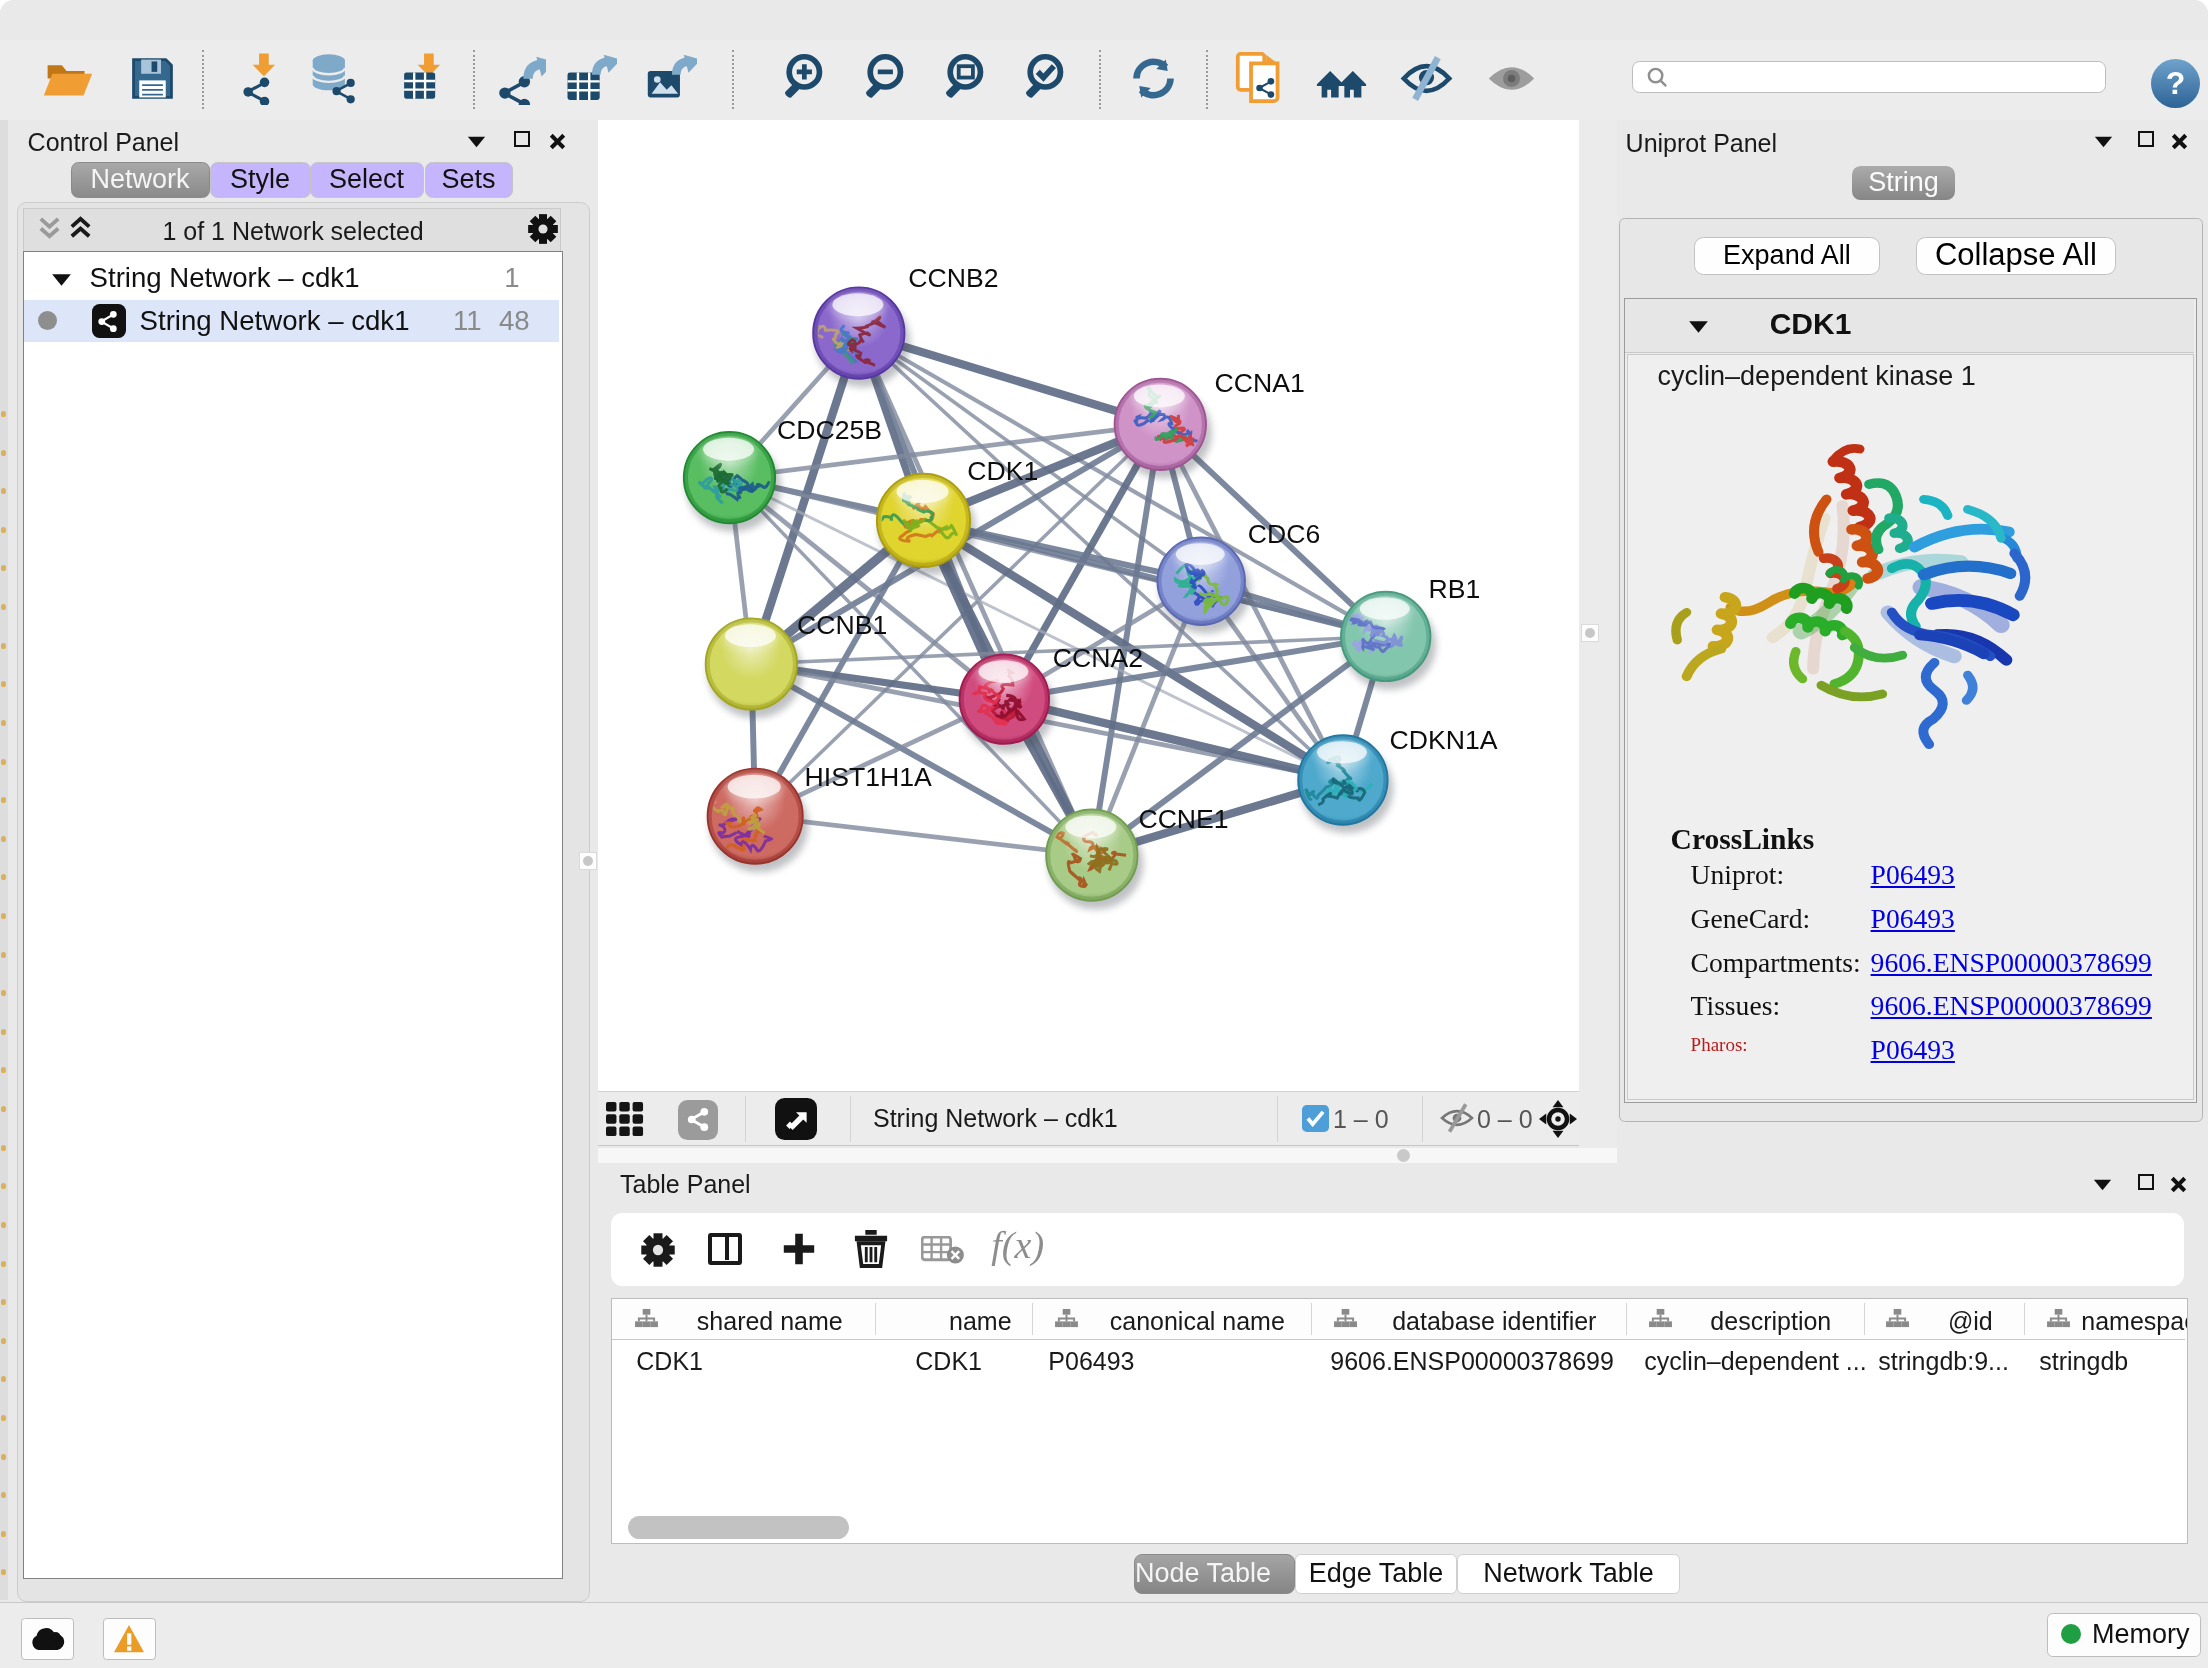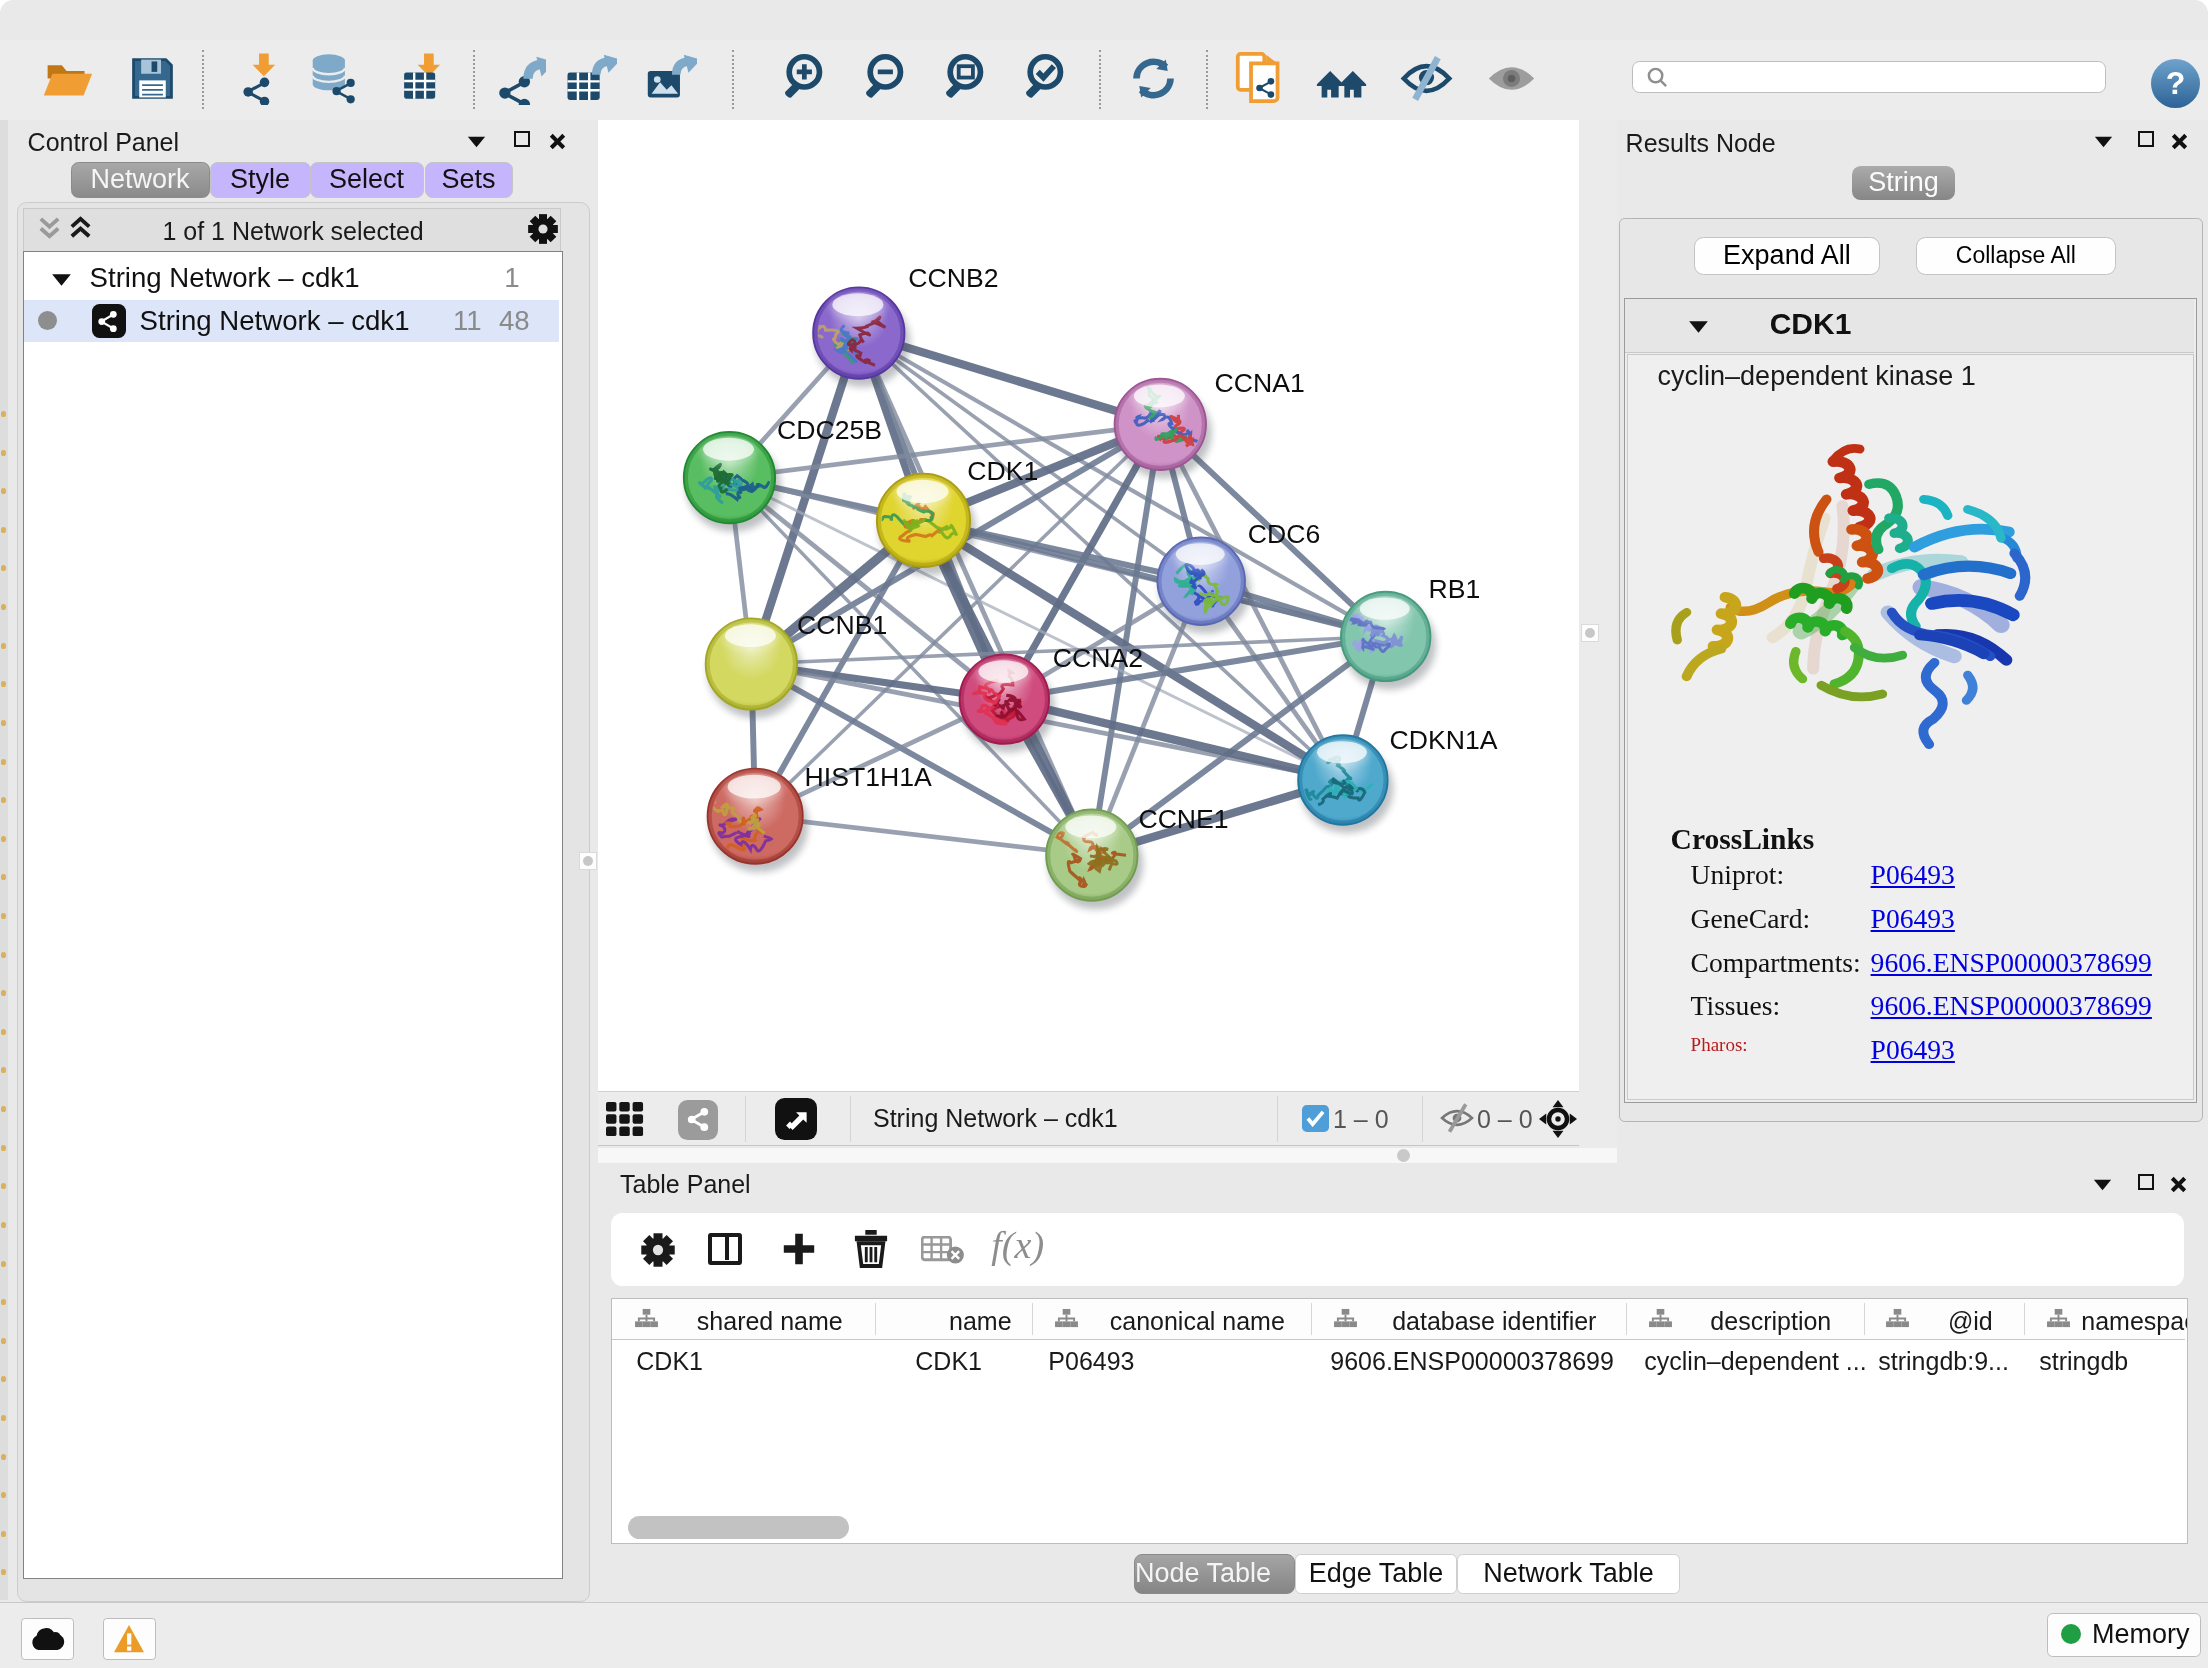--- a/index.html
+++ b/index.html
@@ -661,32 +661,32 @@
           <path d="M21 42l6-8h-12z"></path>
           <path d="M0 21l8-6v12z"></path>
           <path d="M42 21l-8-6v12z"></path>
         </g>
         <circle cx="21" cy="21" r="3" fill="#111"></circle>
       </svg>
     </div>
     <div class="abs" style="left:598px;top:1148px;width:1610px;height:15px;background:#f7f7f7"></div>
     <div class="abs" style="left:1397px;top:1149px;width:13.3px;height:13.3px;border-radius:50%;background:#c9c9c9"></div>
     <div id="rpanel">
-      <div class="abs ptitle" style="left:8.6px;top:8.6px">Results Node</div>
+      <div class="abs ptitle" style="left:8.6px;top:8.6px">Uniprot Panel</div>
       <svg class="abs" style="left:475px;top:9.5px" width="23" height="23" viewBox="0 0 24 24">
         <path d="M3 7h18l-9 11z" fill="#111"></path>
       </svg>
       <div class="abs" style="left:521px;top:11.4px;width:16px;height:16px;border:2.9px solid #111;box-sizing:border-box"></div>
       <svg class="abs" style="left:551px;top:9.5px" width="23" height="23" viewBox="0 0 24 24">
         <path d="M4 7l3-3 5 5 5-5 3 3-5 5 5 5-3 3-5-5-5 5-3-3 5-5z" fill="#111"></path>
       </svg>
       <div class="abs" style="left:235px;top:46px;width:103px;height:34px;border-radius:8.6px;background:linear-gradient(#ababab,#868686);color:#fcfcfc;font-size:27px;text-align:center;line-height:32px">String</div>
       <div class="abs" style="left:1.9px;top:98px;width:584px;height:904px;background:#e7e7e7;border:1.9px solid #b4b4b4;border-radius:5.7px;box-sizing:border-box">
         <div class="abs" style="left:74px;top:18px;width:186px;height:38px;background:#fefefe;border:1.9px solid #c3c3c3;border-radius:9.5px;box-sizing:border-box;text-align:center;font-size:27px;line-height:34px">Expand All</div>
-        <div class="abs" style="left:296px;top:18px;width:200px;height:38px;background:#fefefe;border:1.9px solid #c3c3c3;border-radius:9.5px;box-sizing:border-box;text-align:center;font-size:23px;line-height:34px">Collapse All</div>
+        <div class="abs" style="left:296px;top:18px;width:200px;height:38px;background:#fefefe;border:1.9px solid #c3c3c3;border-radius:9.5px;box-sizing:border-box;text-align:center;font-size:31px;line-height:34px">Collapse All</div>
         <div class="abs" style="left:3.8px;top:79px;width:573px;height:805px;background:#ededed;border:1.9px solid #9a9a9a;box-sizing:border-box">
           <div class="abs" style="left:0;top:0;width:569px;height:53px;background:#e6e6e6;border-bottom:1.9px solid #c9c9c9">
             <svg class="abs" style="left:61px;top:15px" width="25" height="25" viewBox="0 0 24 24">
               <path d="M3 7h18l-9 11z" fill="#111"></path>
             </svg>
             <div class="abs" style="left:145px;top:7.6px;font-size:30px;font-weight:700;color:#111">CDK1</div>
           </div>
           <div class="abs" style="left:1.9px;top:55px;width:565px;height:744px;background:#efefef;border:1px solid #c9c9c9">
             <div class="abs" style="left:30px;top:5.7px;font-size:27px;color:#1a1a1a">cyclin–dependent kinase 1</div>
             <svg class="abs" style="left:19px;top:48px" width="533" height="571" viewBox="0 0 560 600">

